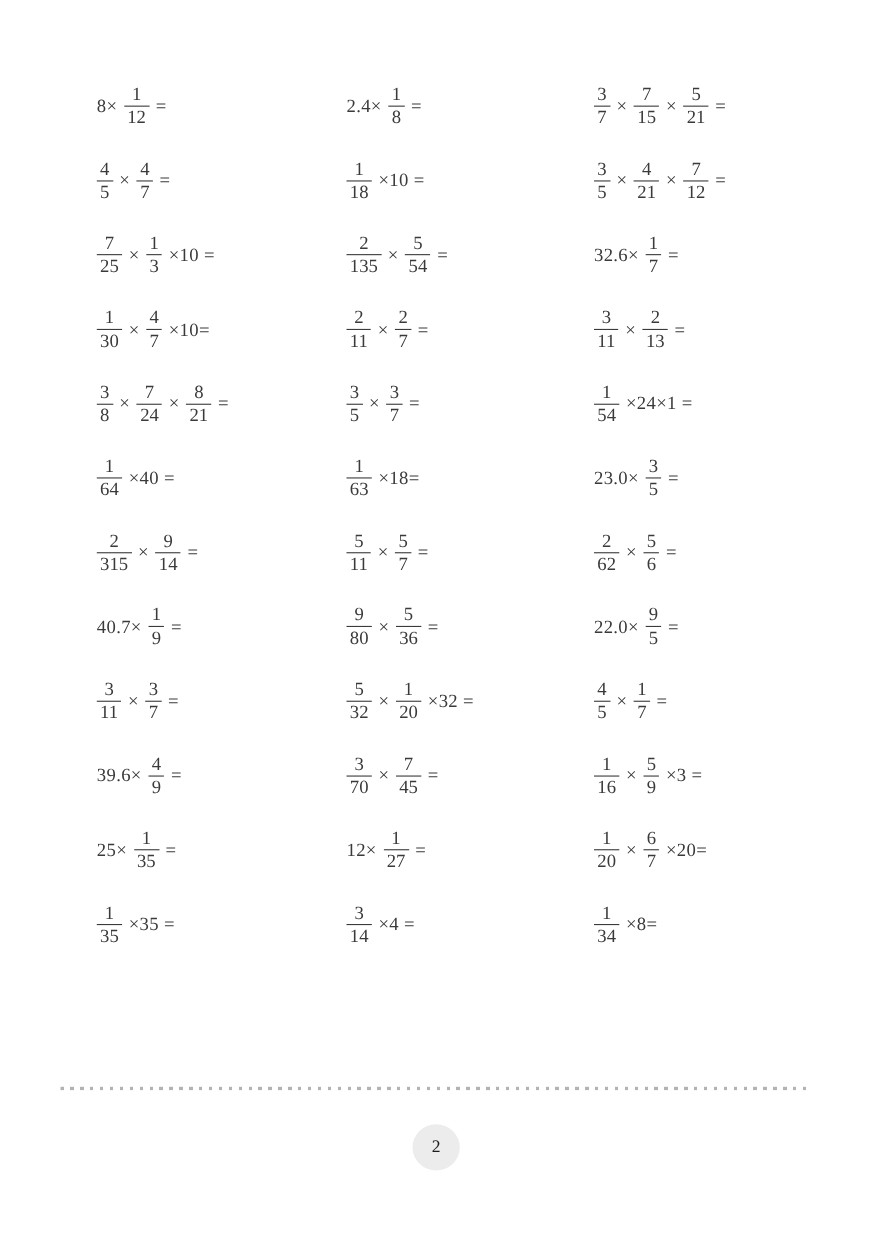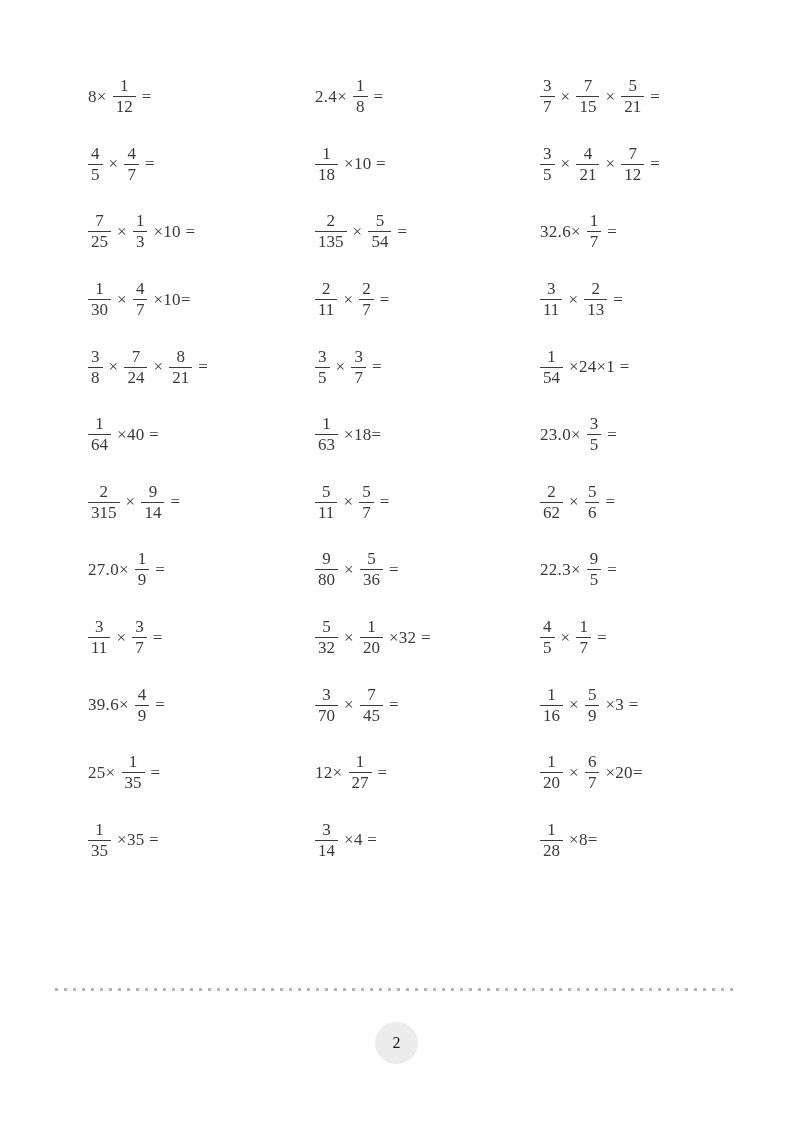--- a/index.html
+++ b/index.html
@@ -311,41 +311,41 @@
           <span class="den">62</span>
         </span>
         <span class="tok">×</span>
         <span class="frac">
           <span class="num">5</span>
           <span class="den">6</span>
         </span>
         <span class="tok">=</span>
       </div>
       <div class="problem">
-        <span class="tok">27.0×</span>
+        <span class="tok">40.7×</span>
         <span class="frac">
           <span class="num">1</span>
           <span class="den">9</span>
         </span>
         <span class="tok">=</span>
       </div>
       <div class="problem">
         <span class="frac">
           <span class="num">9</span>
           <span class="den">80</span>
         </span>
         <span class="tok">×</span>
         <span class="frac">
           <span class="num">5</span>
           <span class="den">36</span>
         </span>
         <span class="tok">=</span>
       </div>
       <div class="problem">
-        <span class="tok">22.3×</span>
+        <span class="tok">22.0×</span>
         <span class="frac">
           <span class="num">9</span>
           <span class="den">5</span>
         </span>
         <span class="tok">=</span>
       </div>
       <div class="problem">
         <span class="frac">
           <span class="num">3</span>
           <span class="den">11</span>
@@ -451,21 +451,21 @@
       <div class="problem">
         <span class="frac">
           <span class="num">3</span>
           <span class="den">14</span>
         </span>
         <span class="tok">×4 =</span>
       </div>
       <div class="problem">
         <span class="frac">
           <span class="num">1</span>
-          <span class="den">28</span>
+          <span class="den">34</span>
         </span>
         <span class="tok">×8=</span>
       </div>
     </div>
   <div class="dashed-divider"></div>
   <div class="page-badge">
     <span>2</span>
   </div>
 </div>
 

